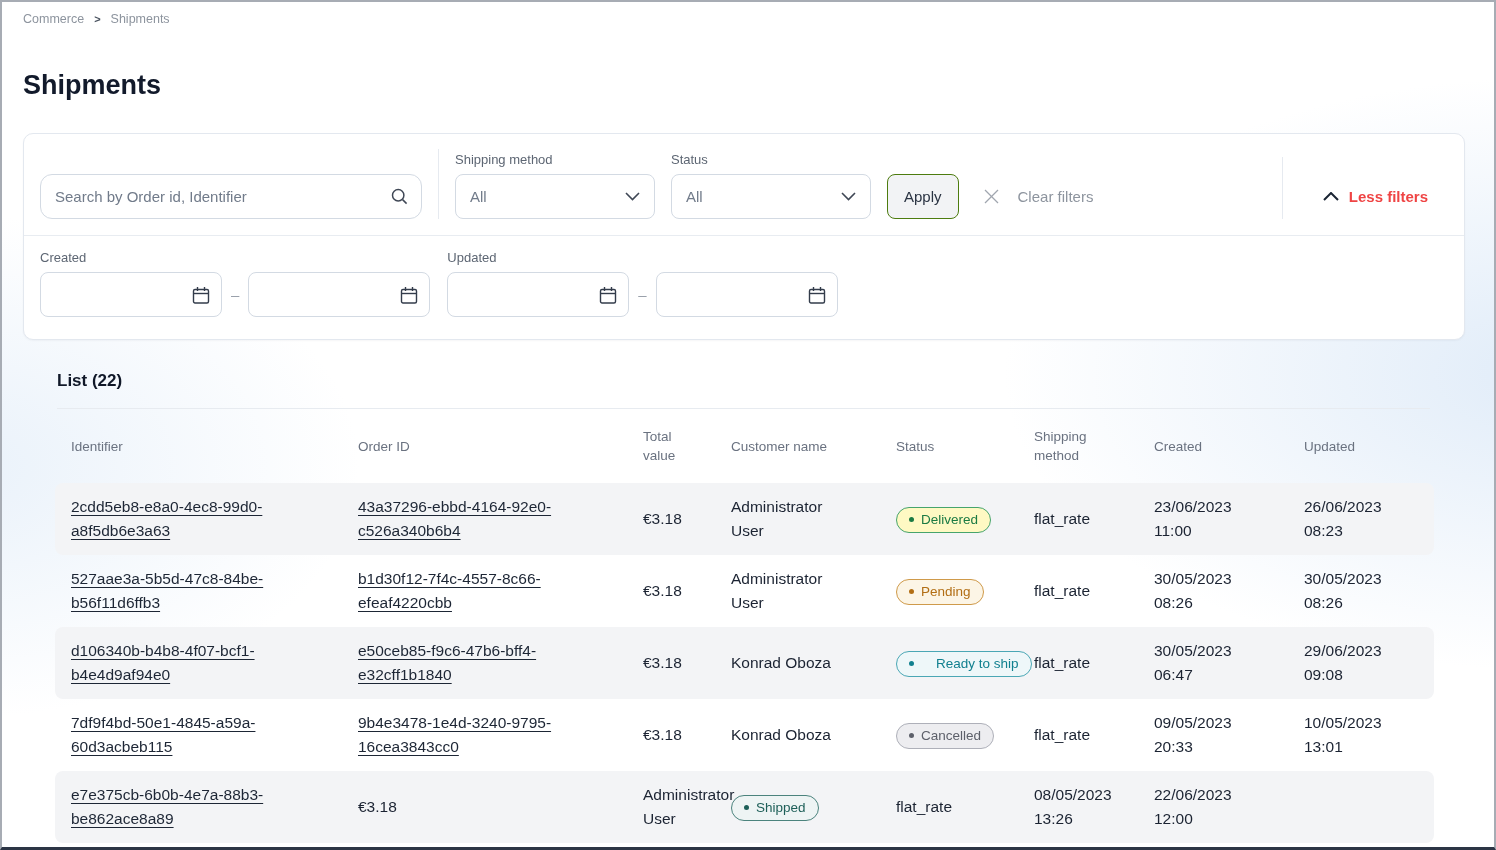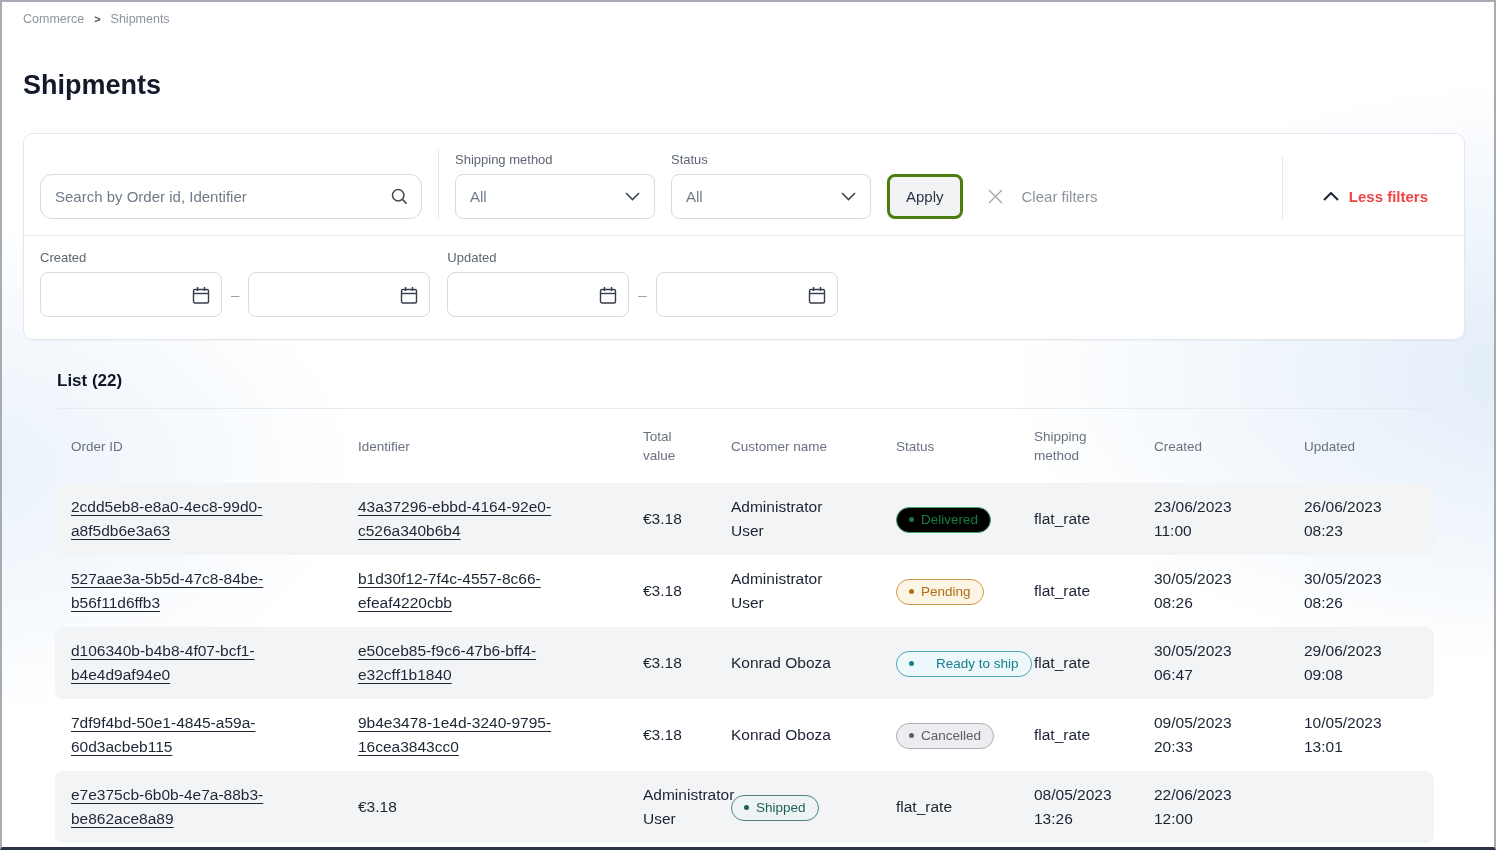--- a/index.html
+++ b/index.html
@@ -39,21 +39,21 @@
 
   .vdivider{ width:1px; height:70px; background:#e6eaf0; margin:0 16px; align-self:flex-end; }
   .vdivider.short{ height:62px; }
 
   .select-box{ width:200px; height:45px; border:1px solid #d3dae3; border-radius:8px;
     display:flex; align-items:center; justify-content:space-between; padding:0 14px;
     font-size:15px; color:#717b8a; cursor:pointer; background:#fff; }
   .group-gap{ margin-right:16px; }
 
   .apply-btn{ height:45px; margin-left:16px; padding:0 16px; background:#f2f3f5;
-    border:3px solid #4d7c0f; border-radius:8px; font-size:15px; font-family:inherit;
+    border:1px solid #4d7c0f; border-radius:8px; font-size:15px; font-family:inherit;
     color:#2a3342; cursor:pointer; }
   .clear-filters{ height:45px; margin-left:24px; display:flex; align-items:center; gap:18px;
     font-size:15px; color:#8d949e; cursor:pointer; }
   .spacer{ flex:1; }
   .less-filters{ height:45px; display:flex; align-items:center; gap:10px; margin:0 20px 0 24px;
     font-size:15px; font-weight:700; color:#ef4444; cursor:pointer; }
 
   .hdivider{ border-top:1px solid #e8ecf1; }
 
   .filter-row2{ display:flex; align-items:flex-end; padding:14px 16px 22px; }
@@ -232,22 +232,22 @@
       </div>
 
     </div>
   </div>
 
   <h2 class="list-title">List (22)</h2>
   <div class="list-divider"></div>
 
   <div class="table">
     <div class="grid thead">
+      <div class="hcell"><span>Identifier</span></div>
       <div class="hcell"><span>Order ID</span></div>
-      <div class="hcell"><span>Identifier</span></div>
       <div class="hcell w-narrow"><span>Total value</span></div>
       <div class="hcell"><span>Customer name</span></div>
       <div class="hcell"><span>Status</span></div>
       <div class="hcell w-ship"><span>Shipping method</span></div>
       <div class="hcell"><span>Created</span></div>
       <div class="hcell"><span>Updated</span></div>
     </div>
     <div>
   <div class="grid row zebra">
     <div class="cell cell-id">
@@ -256,21 +256,21 @@
     <div class="cell cell-order">
       <a>43a37296-ebbd-4164-92e0-c526a340b6b4</a>
     </div>
     <div class="cell">
       <span>€3.18</span>
     </div>
     <div class="cell cell-customer">
       <span>Administrator User</span>
     </div>
     <div class="cell">
-      <span class="badge" style="color: rgb(26, 122, 67); border-color: rgb(70, 164, 108); background: #000000;">
+      <span class="badge" style="color: rgb(26, 122, 67); border-color: rgb(70, 164, 108); background: #fef9c3;">
         <span class="dot"></span>
         <span>Delivered</span>
       </span>
     </div>
     <div class="cell">
       <span>flat_rate</span>
     </div>
     <div class="cell">
       <div>23/06/2023</div>
       <div>11:00</div>

